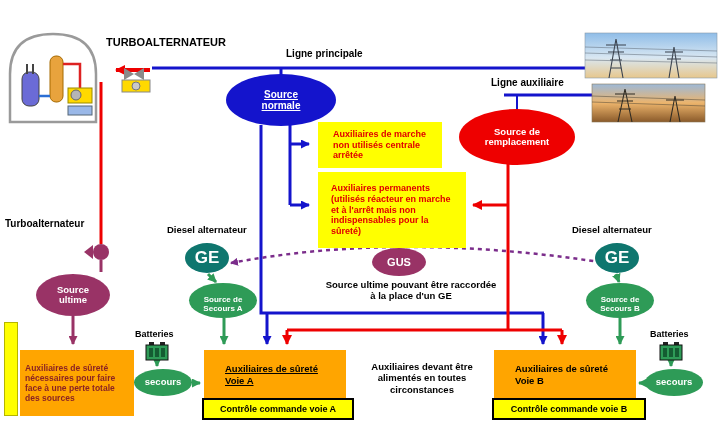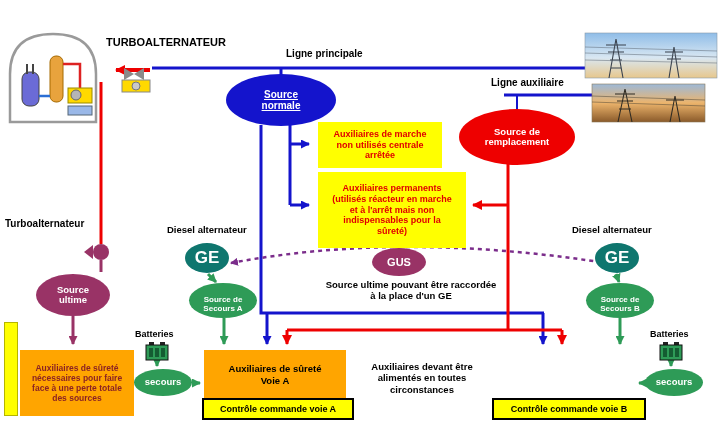--- a/index.html
+++ b/index.html
@@ -2,21 +2,21 @@
 <html><head>
 <meta charset="utf-8">
 <style>
   * { margin:0; padding:0; box-sizing:border-box; }
   body { font-family:"Liberation Sans", sans-serif; background:#ffffff; }
   #stage { position:relative; width:720px; height:435px; background:#ffffff; overflow:hidden; }
   #wires { position:absolute; left:0; top:0; z-index:1; }
   .lbl { position:absolute; font-weight:bold; color:#000; z-index:3; white-space:nowrap; }
   .ellipse { position:absolute; border-radius:50%; display:flex; align-items:center; justify-content:center;
              text-align:center; color:#fff; font-weight:bold; z-index:3; line-height:1.1; }
-  .box { position:absolute; display:flex; align-items:center; justify-content:center; text-align:center;
+  .box { position:absolute; display:flex; align-items:center; justify-content:center; 
          font-weight:bold; z-index:2; line-height:1.18; }
   .note { position:absolute; font-weight:bold; color:#000; text-align:center; z-index:3; line-height:1.2; }
 
   .src-normale { left:226px; top:74px; width:110px; height:52px; background:#1414CC; font-size:10px; }
   .src-normale span { width:64px;text-decoration:underline; }
   .src-rempl { left:459px; top:109px; width:116px; height:56px; background:#EE0000; font-size:9.5px; }
   .src-rempl span { width:90px; }
   .src-ultime { left:36px; top:274px; width:74px; height:42px; background:#993366; font-size:9.5px; }
   .src-ultime span { width:48px; }
   .ge { width:44px; height:30px; background:#0f766e; font-size:17px; }
@@ -32,21 +32,21 @@
   .secours-b { left:645px; top:369px; }
 
   .aux-marche { left:318px; top:122px; width:124px; height:46px; background:#FFFF00; color:#E00000; font-size:9px; }
   .aux-marche span { width:94px; }
   .aux-perm { left:318px; top:172px; width:148px; height:76px; background:#FFFF00; color:#E00000; font-size:9px; }
   .aux-perm span { width:122px; }
   .aux-perte { left:20px; top:350px; width:114px; height:66px; background:#FFA500; color:#8B2323; font-size:8.5px; z-index:3; }
   .aux-perte span { width:104px; }
   .aux-voie { width:142px; height:49px; background:#FFA500; color:#000; font-size:9.5px; }
   .aux-voie span { width:100px; }
-  .aux-voie-a { left:204px; top:350px; }
+  .aux-voie-a { left:204px; top:350px;text-decoration:underline; }
   .aux-voie-b { left:494px; top:350px; }
   .ctrl { height:22px; background:#FFFF00; border:2px solid #000; color:#000; font-size:9px; z-index:4; }
   .ctrl-a { left:202px; top:398px; width:152px; }
   .ctrl-b { left:492px; top:398px; width:154px; }
   .yellow-strip { position:absolute; left:4px; top:322px; width:14px; height:94px; background:#FFFF00;
                   border:1px solid #b5b500; z-index:2; }
 </style>
 </head>
 <body>
 
@@ -236,20 +236,23 @@
   </div>
   <div class="box aux-perm">
     <span>Auxiliaires permanents (utilisés réacteur en marche et à l'arrêt  mais non indispensables pour la sûreté)</span>
   </div>
   <div class="box aux-perte">
     <span>Auxiliaires de sûreté nécessaires pour faire face à une perte totale des sources</span>
   </div>
   <div class="box aux-voie aux-voie-a">
     <span>Auxiliaires de sûreté Voie A</span>
   </div>
+  <div class="box aux-voie aux-voie-b">
+    <span>Auxiliaires de sûreté Voie B</span>
+  </div>
   <div class="box ctrl ctrl-a">
     <span>Contrôle commande voie A</span>
   </div>
   <div class="box ctrl ctrl-b">
     <span>Contrôle commande voie B</span>
   </div>
   <div class="yellow-strip"></div>
 
   <div class="note" style="left:322px; top:279px; width:178px; font-size:9.5px;">Source ultime pouvant être raccordée à la place d'un GE</div>
   <div class="note" style="left:351px; top:361px; width:142px; font-size:9.5px;">Auxiliaires devant être alimentés en toutes circonstances</div>

